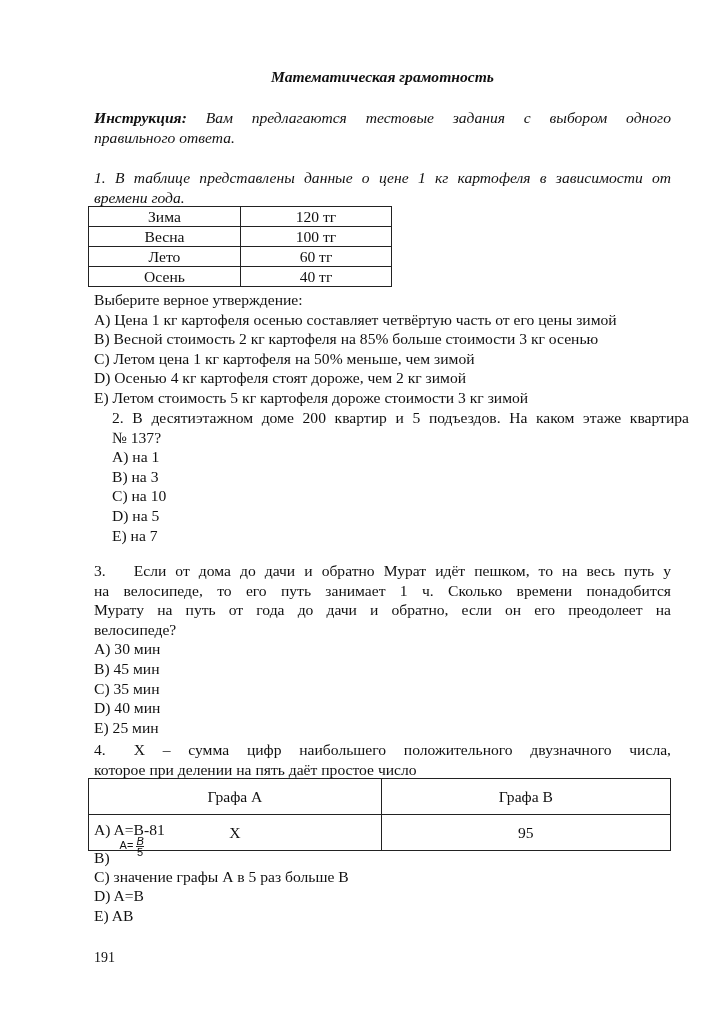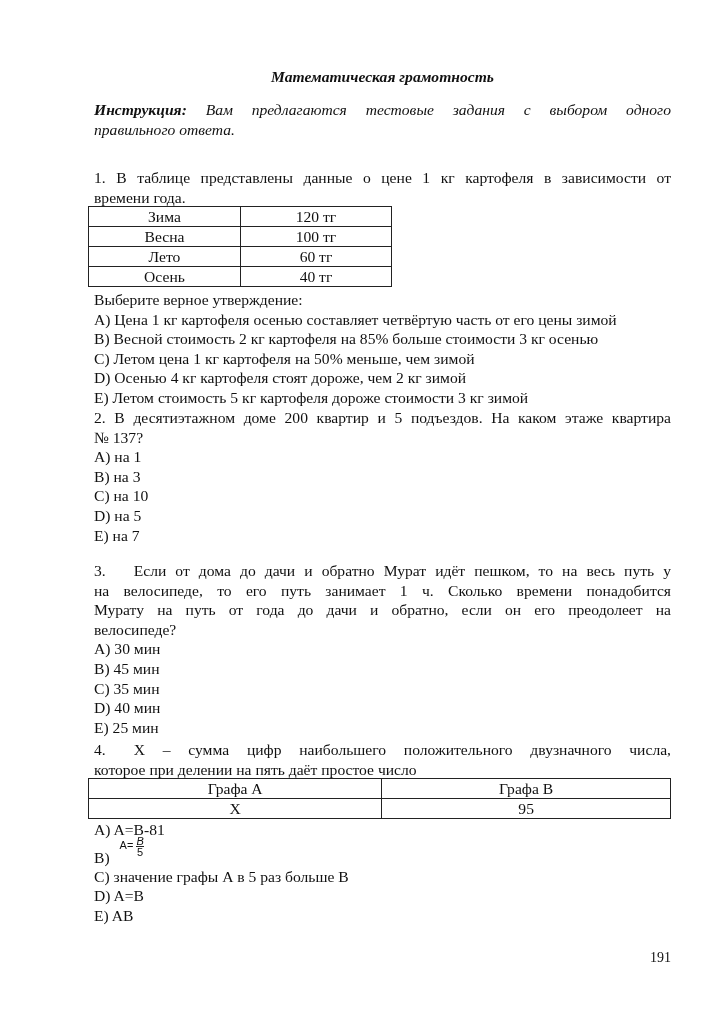--- a/index.html
+++ b/index.html
@@ -8,66 +8,66 @@
     font-family: "Liberation Serif", "DejaVu Serif", serif;
     color: #111111;
     font-size: 15.6px;
   }
   .page { position: absolute; left: 94px; top: 0; width: 577px; }
   .title {
     position: absolute; top: 68px; left: 0; width: 577px; text-align: center;
     font-weight: bold; font-size: 15.6px; font-style: italic;
   }
   .instr {
-    position: absolute; top: 100px; left: 0; width: 577px;
+    position: absolute; top: 108px; left: 0; width: 577px;
     font-style: italic; text-align: justify; line-height: 20px;
   }
   .instr .lbl { font-weight: bold; }
   .justify-line { text-align: justify; text-align-last: justify; display: block; }
   .block { position: absolute; left: 0; width: 577px; line-height: 19.6px; }
   .line { display: block; white-space: nowrap; height: 19.6px; }
   table.t1 {
     position: absolute; left: -6px; top: 206px; width: 304px;
     border-collapse: collapse; font-size: 15.6px;
   }
   table.t1 td {
     border: 1.4px solid #222; text-align: center; height: 19px; padding: 0; line-height: 19px;
   }
   table.t2 {
     position: absolute; left: -6px; top: 778px; width: 583px;
     border-collapse: collapse; font-size: 15.6px;
   }
   table.t2 td {
-    border: 1.4px solid #222; text-align: center; height: 19px; padding: 0; line-height: 19px;
+    border: 1.4px solid #222; text-align: center; height: 19px; padding: 8px; line-height: 19px;
   }
   .frac {
     display: inline-block; vertical-align: bottom; font-family: "Liberation Sans", sans-serif;
     font-size: 11px; position: relative; top: -10px; margin-left: 10px;
   }
   .frac .num, .frac .den { display: block; text-align: center; line-height: 10px; }
   .frac .num { border-bottom: 1px solid #222; font-style: italic; }
   .frac-wrap { display: inline-flex; align-items: center; }
-  .pagenum { position: absolute; top: 950px; left: 0; width: 577px; text-align: right; font-size: 14px; }
+  .pagenum { position: absolute; top: 950px; left: 0; width: 577px; text-align: left; font-size: 14px; }
 </style>
 </head>
 <body>
 
 <div class="page">
 
   <div class="title">Математическая грамотность</div>
 
   <div class="instr">
     <span class="justify-line">
       <span class="lbl">Инструкция:</span>
       <span>Вам предлагаются тестовые задания с выбором одного</span>
     </span>
     <span>правильного ответа.</span>
   </div>
 
-  <div class="block" style="top:168px;">
+  <div class="block" style="top:168px;font-style:italic;">
     <span class="justify-line">
       <span>1.</span>
       <span>В таблице представлены данные о цене 1 кг картофеля в зависимости от</span>
     </span>
     <span class="line">времени года.</span>
   </div>
 
   <table class="t1">
     <tbody>
         <tr>
@@ -91,21 +91,21 @@
 
   <div class="block" style="top:290px;">
     <span class="line">Выберите верное утверждение:</span>
     <span class="line">A) Цена 1 кг картофеля осенью составляет четвёртую часть от его цены зимой</span>
     <span class="line">B) Весной стоимость 2 кг картофеля на 85% больше стоимости 3 кг осенью</span>
     <span class="line">C) Летом цена 1 кг картофеля на 50% меньше, чем зимой</span>
     <span class="line">D) Осенью 4 кг картофеля стоят дороже, чем 2 кг зимой</span>
     <span class="line">E) Летом стоимость 5 кг картофеля дороже стоимости 3 кг зимой</span>
   </div>
 
-  <div class="block" style="top:408px;">
+  <div class="block" style="top:408px;margin-left:18px;">
     <span class="justify-line">2. В десятиэтажном доме 200 квартир и 5 подъездов. На каком этаже квартира</span>
     <span class="line">№ 137?</span>
     <span class="line">A) на 1</span>
     <span class="line">B) на 3</span>
     <span class="line">C) на 10</span>
     <span class="line">D) на 5</span>
     <span class="line">E) на 7</span>
   </div>
 
   <div class="block" style="top:561px;">

